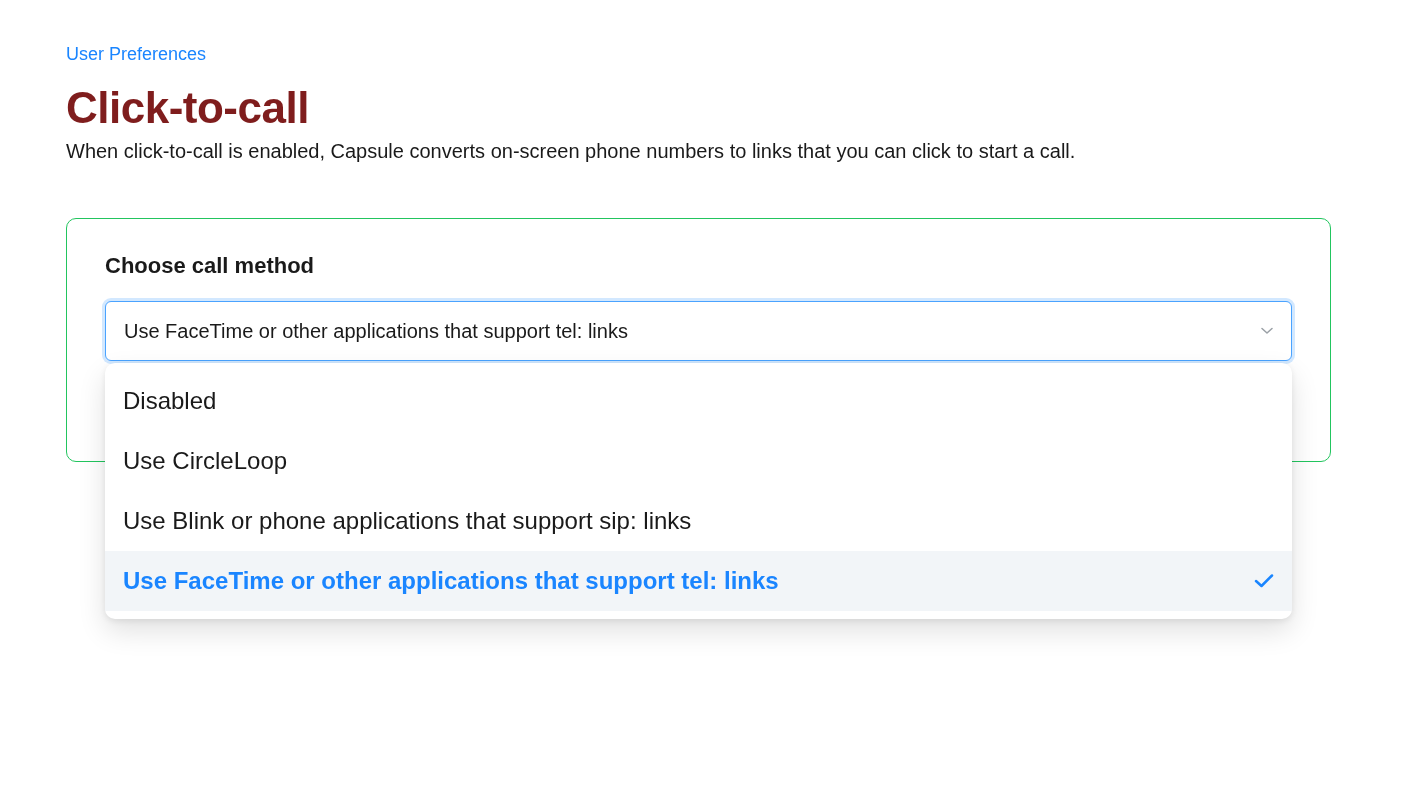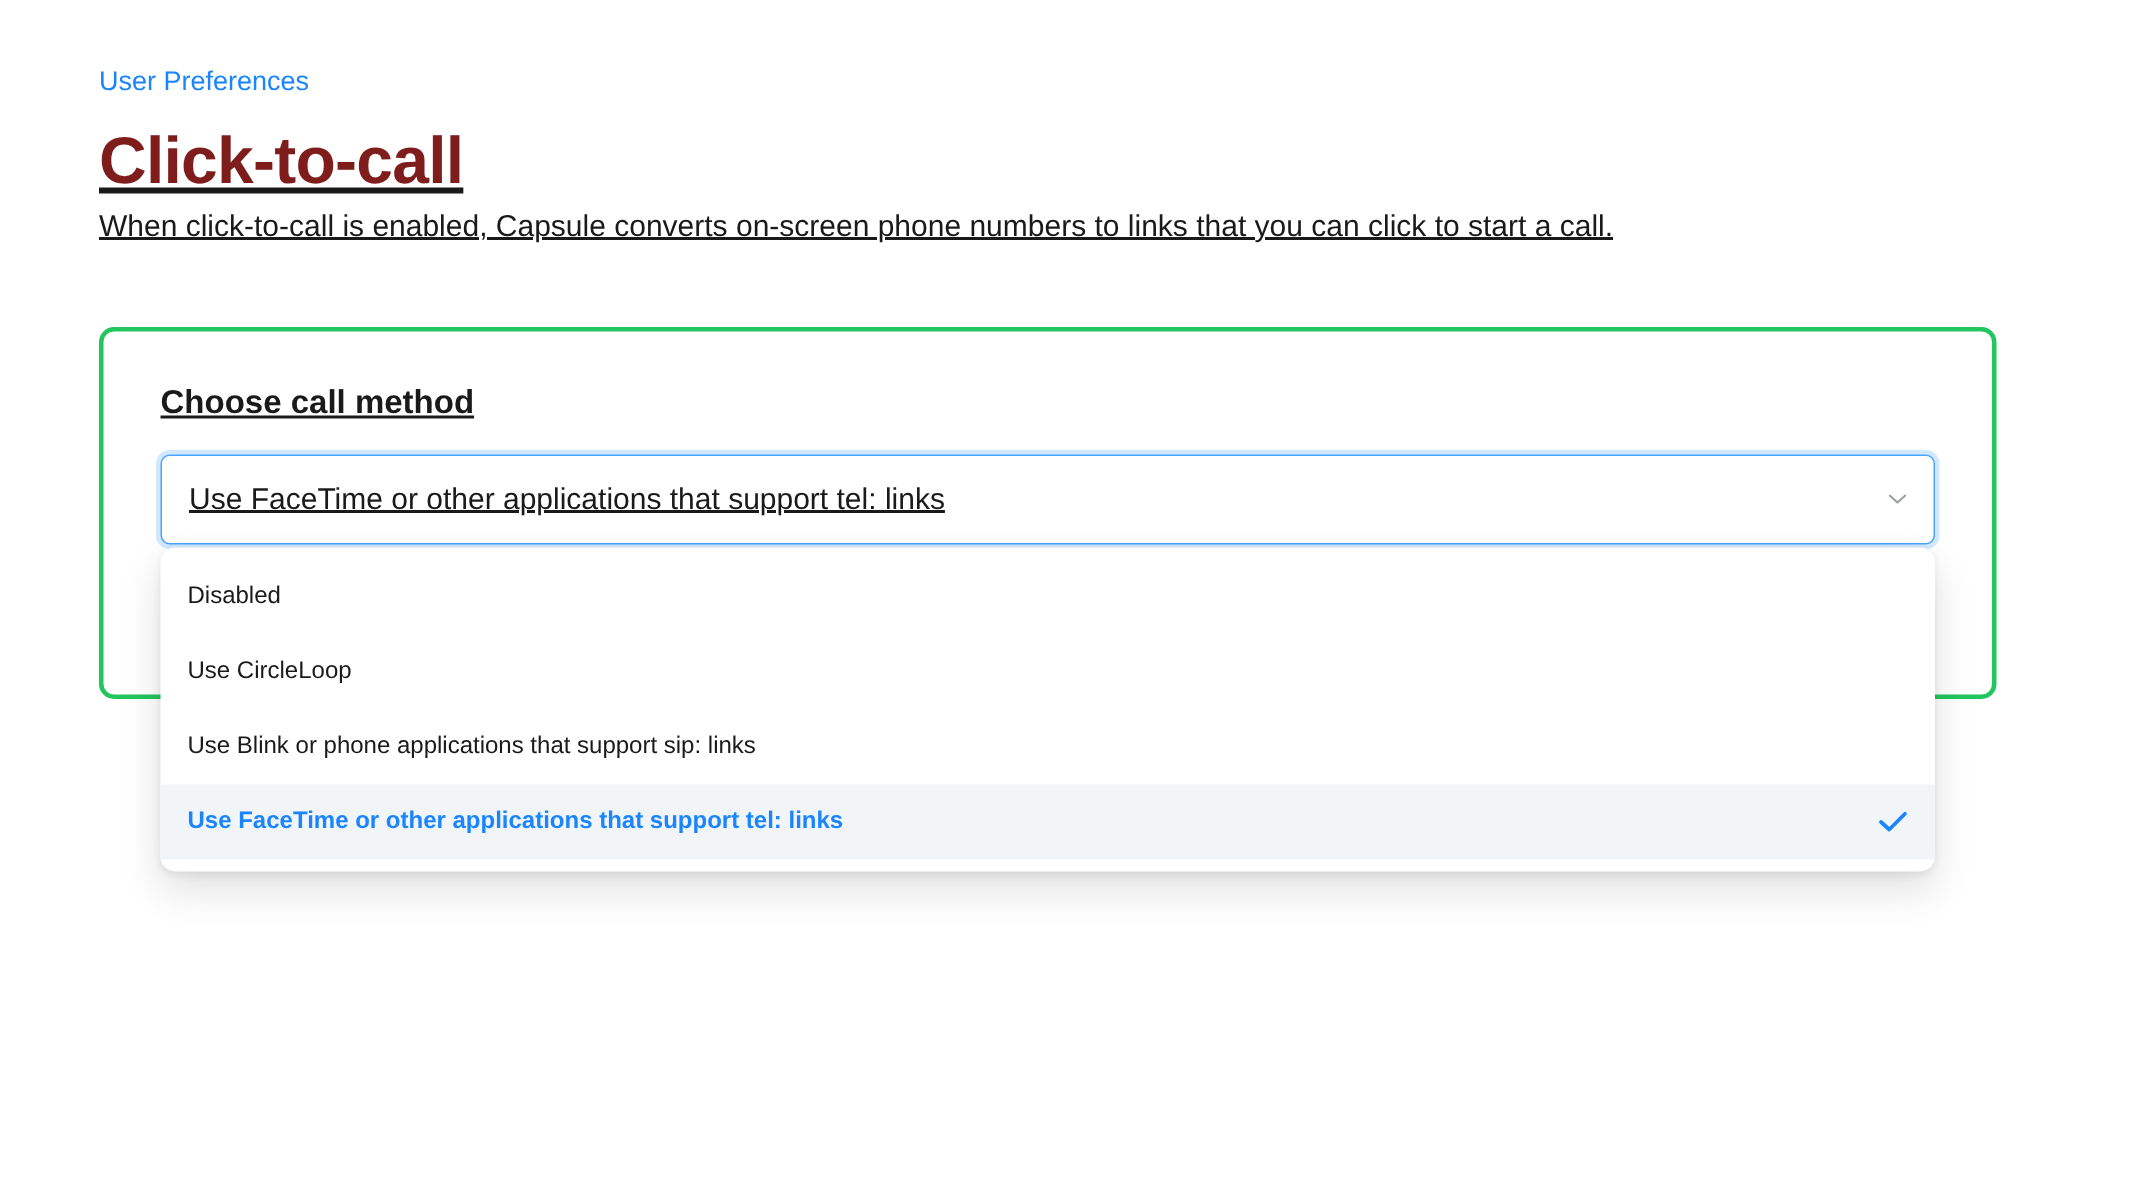--- a/index.html
+++ b/index.html
@@ -5,21 +5,20 @@
   * { box-sizing: border-box; margin: 0; padding: 0; }
   html, body {
     width: 1419px;
     height: 799px;
     font-family: -apple-system, BlinkMacSystemFont, "Segoe UI", Helvetica, Arial, sans-serif;
     background: #ffffff;
     color: #1a1a1a;
   }
   .page {
     padding: 44px 88px 0 66px;
-    text-decoration: underline;
   }
   .breadcrumb {
     color: #1a85ff;
     font-size: 18px;
     font-weight: 400;
     margin-bottom: 18px;
     display: inline-block;
     cursor: pointer;
   }
   .page-title {
@@ -29,21 +28,21 @@
     margin-bottom: 4px;
     letter-spacing: -0.5px;
   }
   .page-desc {
     font-size: 20px;
     color: #1a1a1a;
     margin-bottom: 53px;
     line-height: 1.4;
   }
   .card {
-    border: 3px solid #22c55e;
+    border: 1px solid #22c55e;
     border-radius: 10px;
     padding: 34px 38px 100px 38px;
     position: relative;
   }
   .field-label {
     font-size: 22px;
     font-weight: 700;
     color: #1a1a1a;
     margin-bottom: 22px;
   }
@@ -81,21 +80,21 @@
     border-radius: 10px;
     box-shadow: 0 12px 28px rgba(0,0,0,0.12), 0 2px 6px rgba(0,0,0,0.08);
     padding: 8px 0;
     z-index: 10;
   }
   .option {
     display: flex;
     align-items: center;
     justify-content: space-between;
     padding: 16px 18px;
-    font-size: 16px;
+    font-size: 24px;
     color: #1a1a1a;
     cursor: pointer;
   }
   .option.selected {
     background: #f2f5f8;
     color: #1a85ff;
     font-weight: 600;
   }
   .check {
     display: inline-flex;

